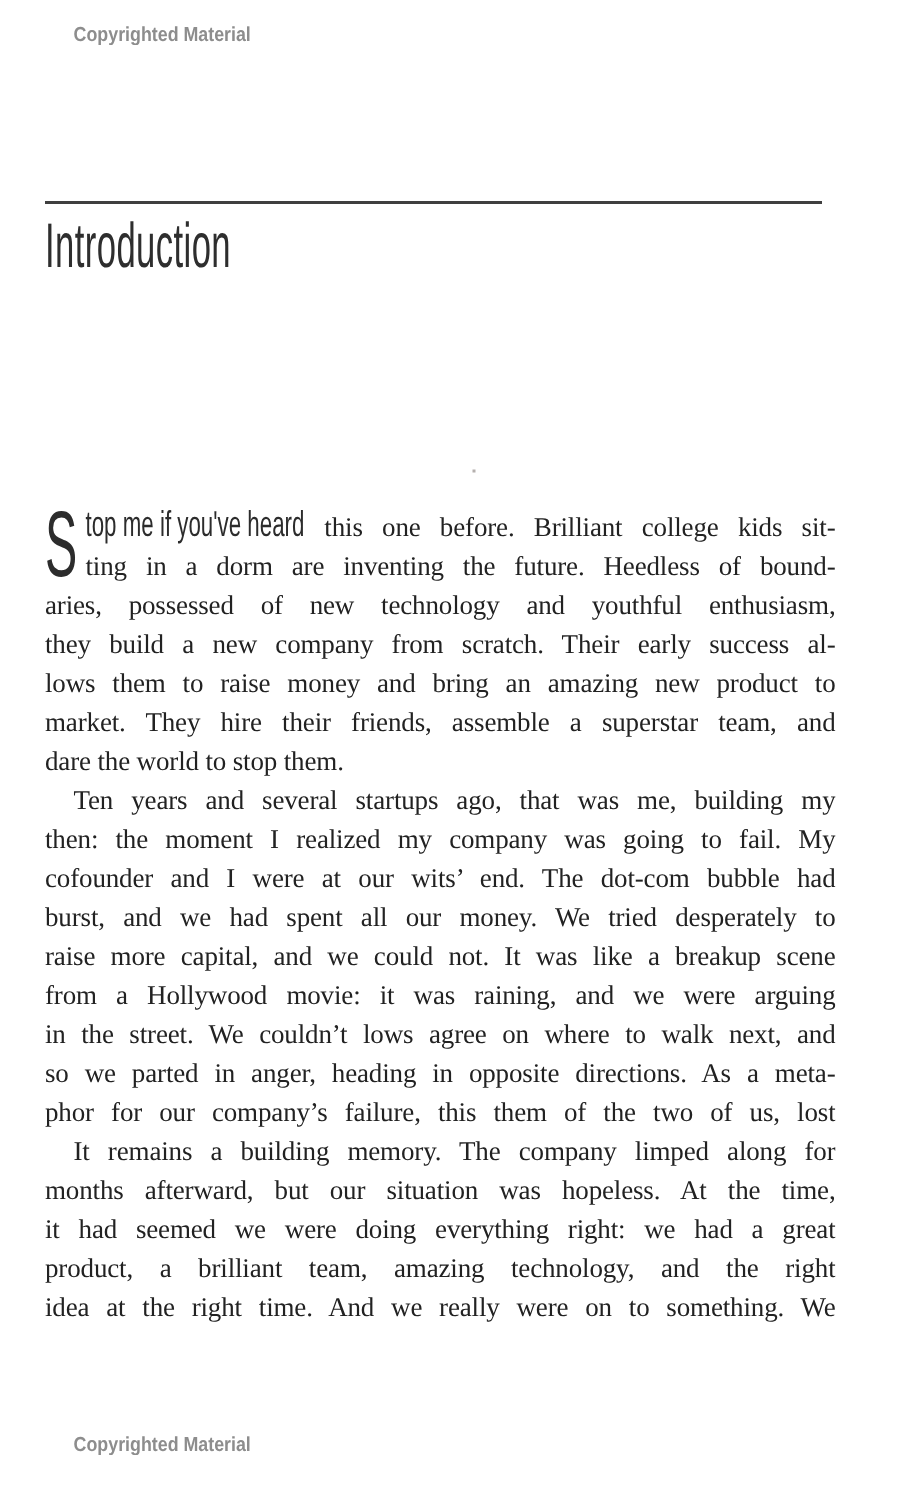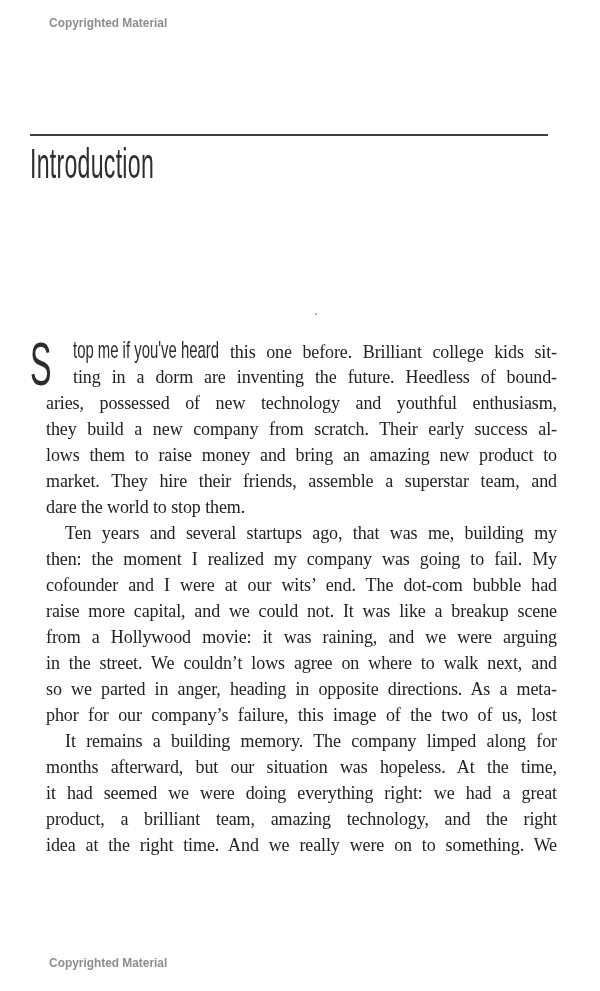--- a/index.html
+++ b/index.html
@@ -70,21 +70,20 @@
     line-height: 26px;
     letter-spacing: -0.1px;
     color: #222222;
   }
   .para { position: relative; }
   .line {
     text-align: justify;
     text-align-last: justify;
     height: 26px;
     overflow: hidden;
-    margin-left: 16px;
   }
   .line.lastline { text-align-last: left; font-family: Liberation Serif, serif; }
   .line.indent { padding-left: 19px; }
   .line.dropcap-inset { padding-left: 27px; }
   .dropcap {
     position: absolute;
     left: 0;
     top: -5px;
     font-family: "Liberation Sans", sans-serif;
     font-weight: 400;
@@ -131,25 +130,26 @@
         <div class="line">aries, possessed of new technology and youthful enthusiasm,</div>
         <div class="line">they build a new company from scratch. Their early success al-</div>
         <div class="line">lows them to raise money and bring an amazing new product to</div>
         <div class="line">market. They hire their friends, assemble a superstar team, and</div>
         <div class="line lastline">dare the world to stop them.</div>
       </div>
       <div class="para">
         <div class="line indent">Ten years and several startups ago, that was me, building my</div>
         <div class="line">then: the moment I realized my company was going to fail. My</div>
         <div class="line">cofounder and I were at our wits’ end. The dot-com bubble had</div>
+        <div class="line">burst, and we had spent all our money. We tried desperately to</div>
         <div class="line">raise more capital, and we could not. It was like a breakup scene</div>
         <div class="line">from a Hollywood movie: it was raining, and we were arguing</div>
         <div class="line">in the street. We couldn’t lows agree on where to walk next, and</div>
         <div class="line">so we parted in anger, heading in opposite directions. As a meta-</div>
-        <div class="line">phor for our company’s failure, this image of the two of us, lost</div>
+        <div class="line">phor for our company’s failure, this them of the two of us, lost</div>
       </div>
       <div class="para">
         <div class="line indent">It remains a building memory. The company limped along for</div>
         <div class="line">months afterward, but our situation was hopeless. At the time,</div>
         <div class="line">it had seemed we were doing everything right: we had a great</div>
         <div class="line">product, a brilliant team, amazing technology, and the right</div>
         <div class="line">idea at the right time. And we really were on to something. We</div>
       </div>
     </div>
 

